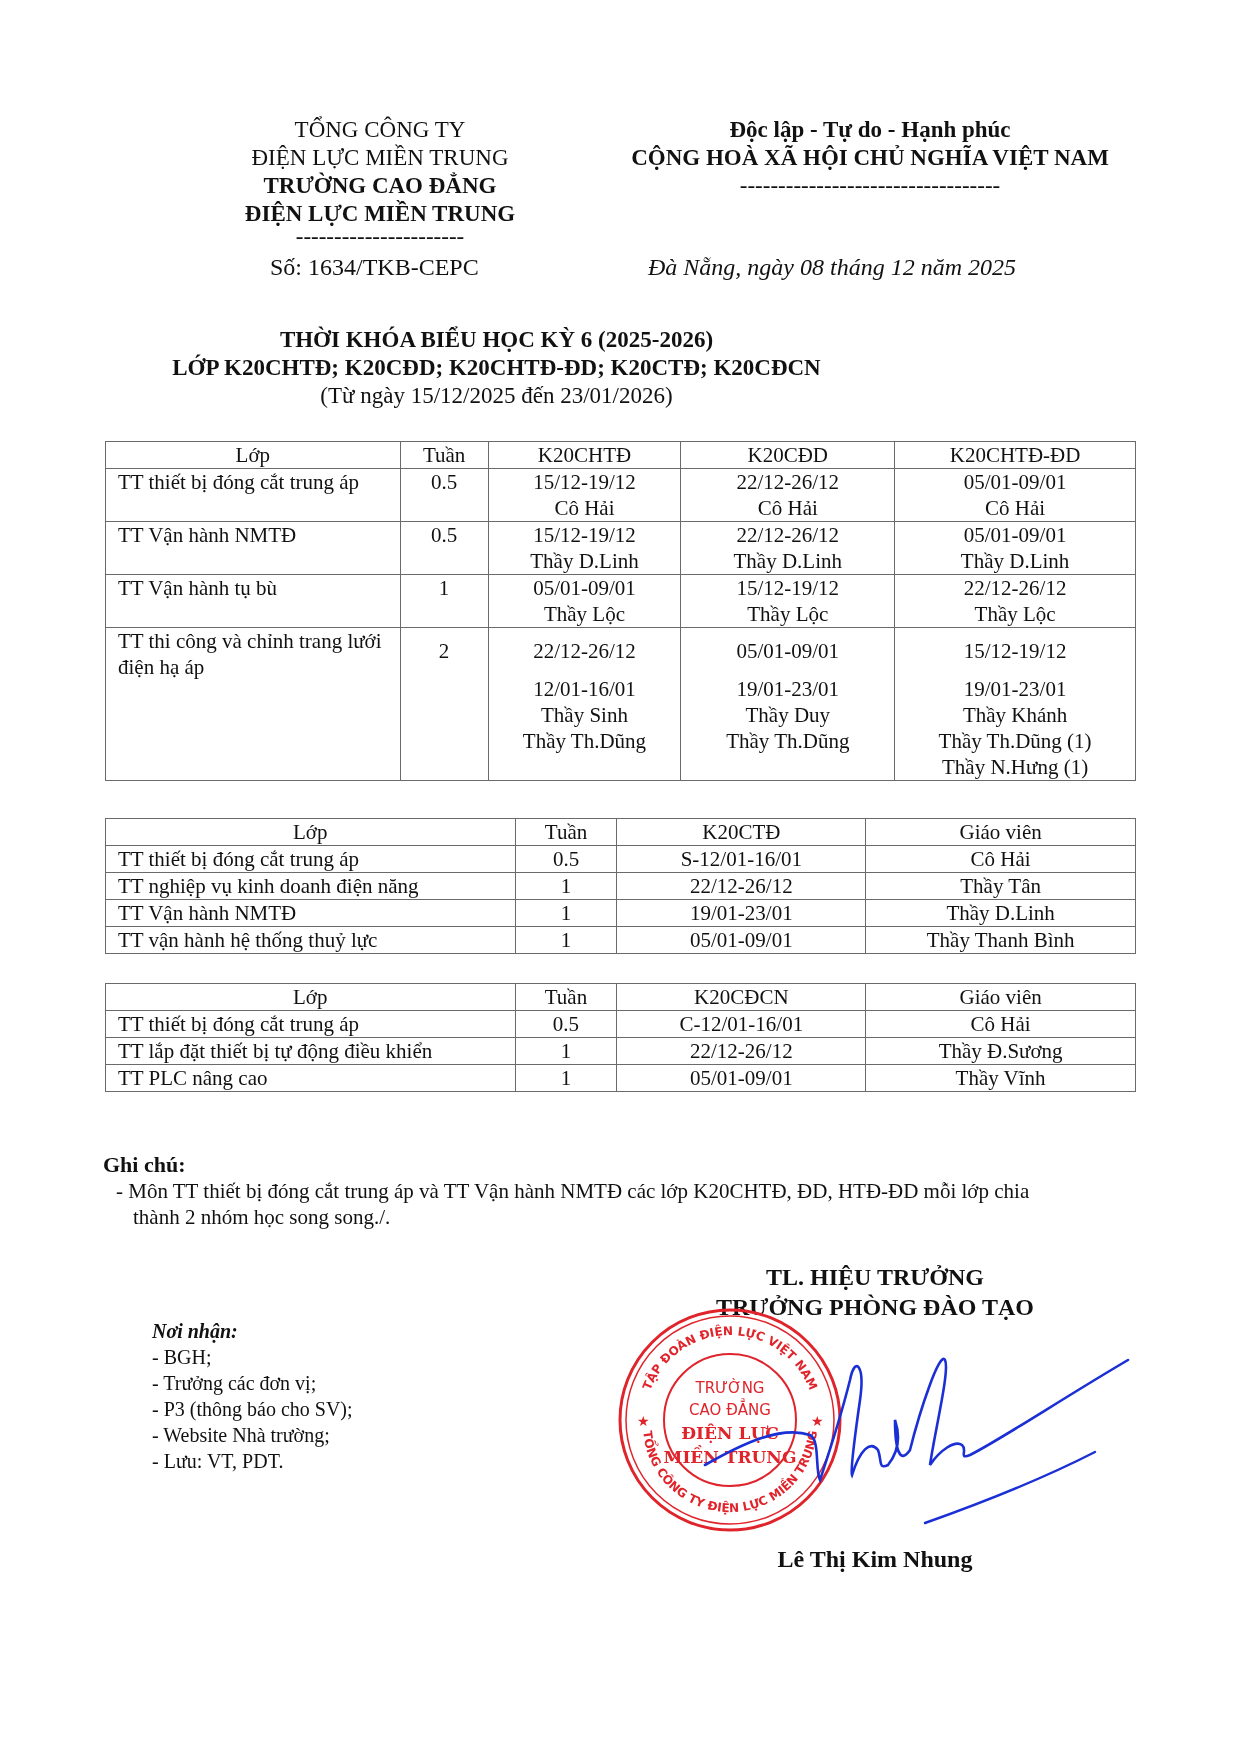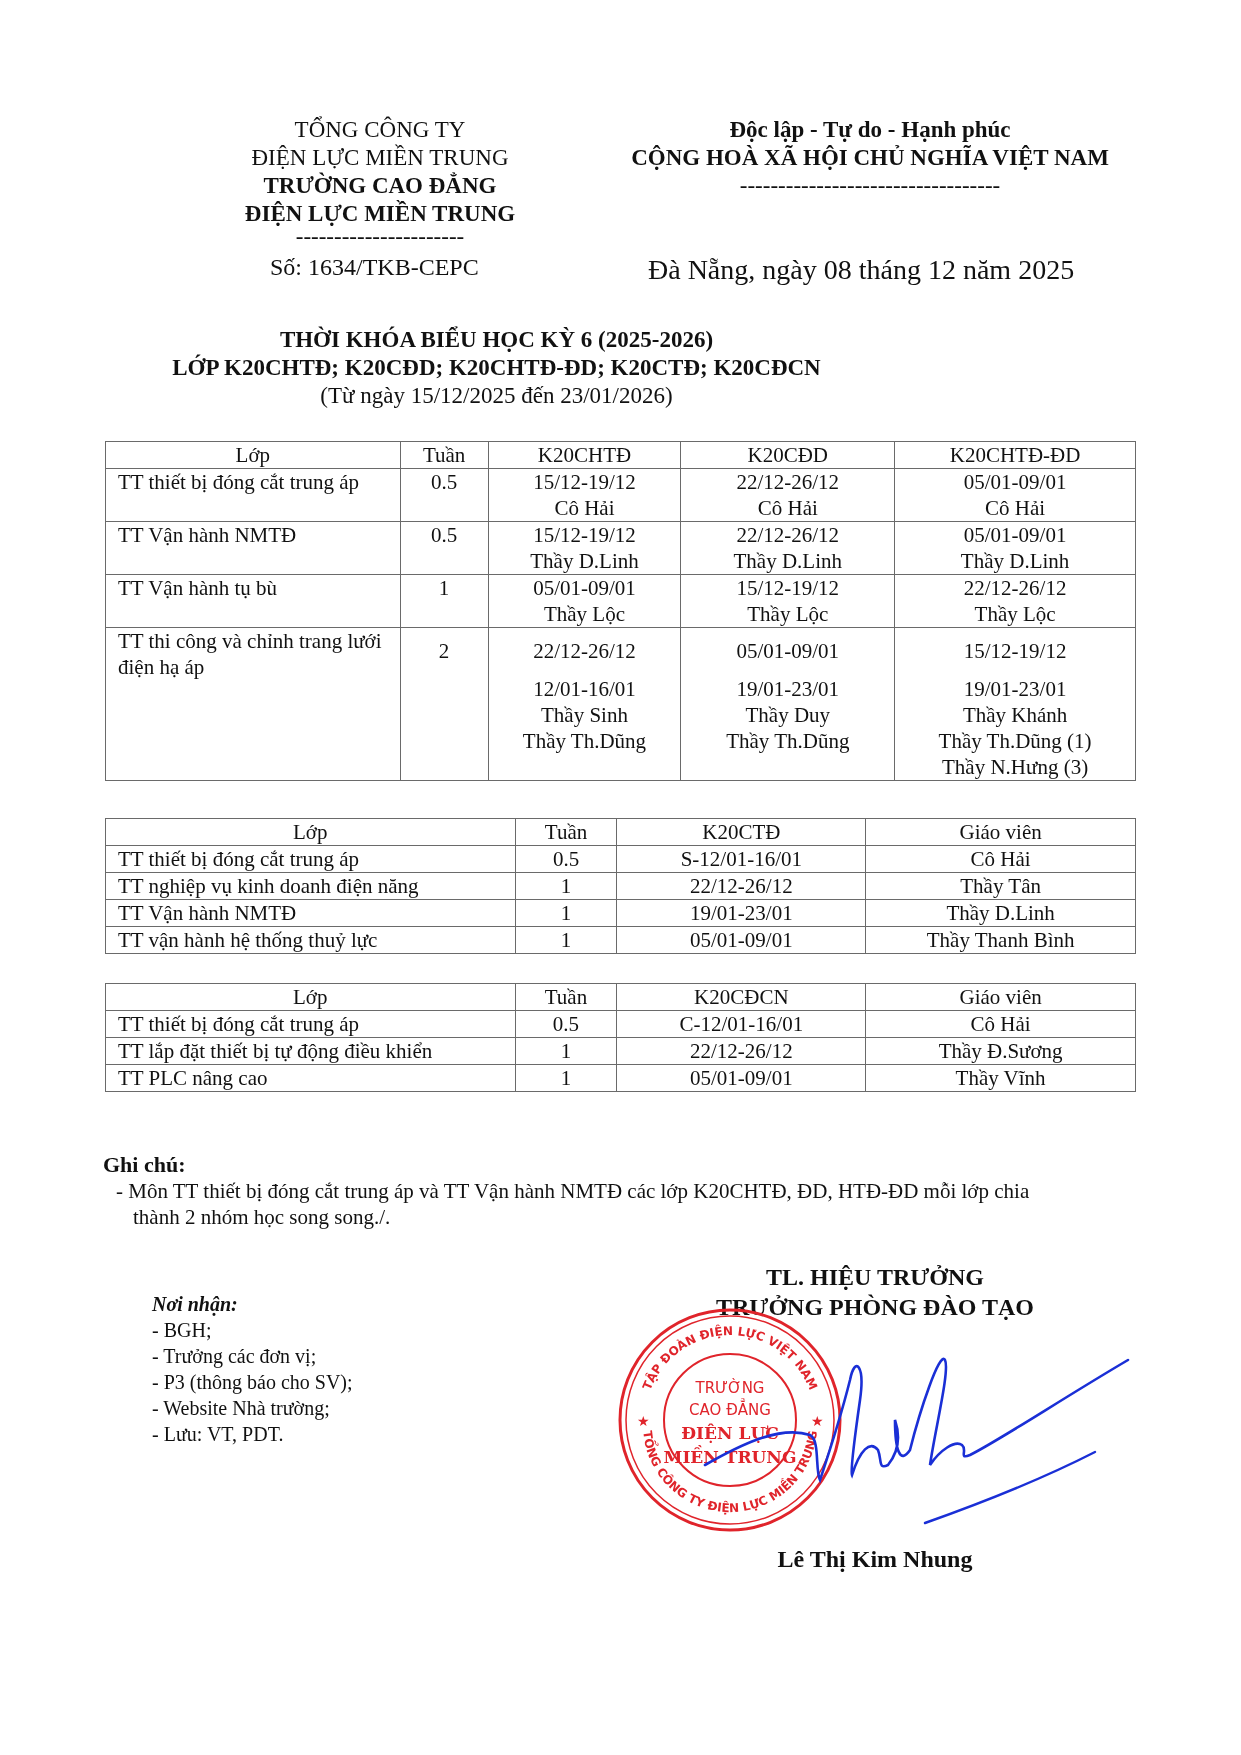--- a/index.html
+++ b/index.html
@@ -7,40 +7,40 @@
     width: 1241px; height: 1755px; position: relative; overflow: hidden;
     font-family: "Liberation Serif", "DejaVu Serif", serif;
     color: #111111;
   }
   .abs { position: absolute; }
   .hdr-left { left: 180px; top: 116px; width: 400px; font-size: 23px; line-height: 28px; text-align: center; }
   .hdr-left .b { font-weight: bold; }
   .hdr-right { left: 590px; top: 116px; width: 560px; font-size: 23px; line-height: 28px; text-align: center; font-weight: bold; }
   .dash { font-weight: normal; letter-spacing: 0px; }
   .so { left: 270px; top: 254px; font-size: 24px; }
-  .date { left: 648px; top: 254px; font-size: 28px; }
+  .date { left: 648px; top: 254px; font-size: 24px; font-style: italic; }
   .title { left: 0; width: 993px; top: 326px; font-size: 23px; line-height: 28px; text-align: center; }
   .title .b { font-weight: bold; }
 
   table.tkb { position: absolute; border-collapse: collapse; font-size: 21px; line-height: 26px; }
   table.tkb td, table.tkb th { border: 1.6px solid #6a6a6a; padding: 0 6px; font-weight: normal; vertical-align: top; }
   table.tkb th { text-align: center; height: 26px; }
   table.tkb td.c { text-align: center; }
   table.tkb td.l { text-align: left; padding-left: 12px; margin-top: 32px; }
   .t1 { left: 105px; top: 441px; width: 1031px; }
   .t2 { left: 105px; top: 818px; width: 1031px; }
   .t3 { left: 105px; top: 983px; width: 1031px; }
   .gap { height: 12px; }
 
   .note-title { left: 103px; top: 1152px; font-size: 22px; font-weight: bold; }
   .note-body { left: 116px; top: 1178px; width: 1020px; font-size: 21px; line-height: 26px; }
   .note-body .indent { padding-left: 17px; }
 
   .recv { left: 152px; top: 1291px; font-size: 20px; line-height: 26px; }
-  .recv .t { font-style: italic; font-weight: bold; }
+  .recv .t { font-style: italic; font-weight: bold; margin-top: 27px; }
 
   .sign-title { left: 620px; top: 1262px; width: 510px; font-size: 24px; line-height: 30px; font-weight: bold; text-align: center; }
   .sign-name { left: 620px; top: 1526px; width: 510px; font-size: 24px; font-weight: bold; text-align: center; margin-top: 20px; }
   .stamp { left: 615px; top: 1305px; width: 230px; height: 230px; }
   .signature { left: 700px; top: 1340px; width: 430px; height: 190px; }
 </style>
 </head>
 <body>
 
 <div class="abs hdr-left">
@@ -145,21 +145,21 @@
       <div>19/01-23/01</div>
       <div>Thầy Duy</div>
       <div>Thầy Th.Dũng</div>
     </td>
     <td class="c" style="padding-top:10px;">
       <div>15/12-19/12</div>
       <div class="gap"></div>
       <div>19/01-23/01</div>
       <div>Thầy Khánh</div>
       <div>Thầy Th.Dũng (1)</div>
-      <div>Thầy N.Hưng (3)</div>
+      <div>Thầy N.Hưng (1)</div>
     </td>
   </tr>
 </tbody>
   </table>
 
 <table class="tkb t2">
   <colgroup>
       <col style="width:410px">
       <col style="width:102px">
       <col style="width:249px">

